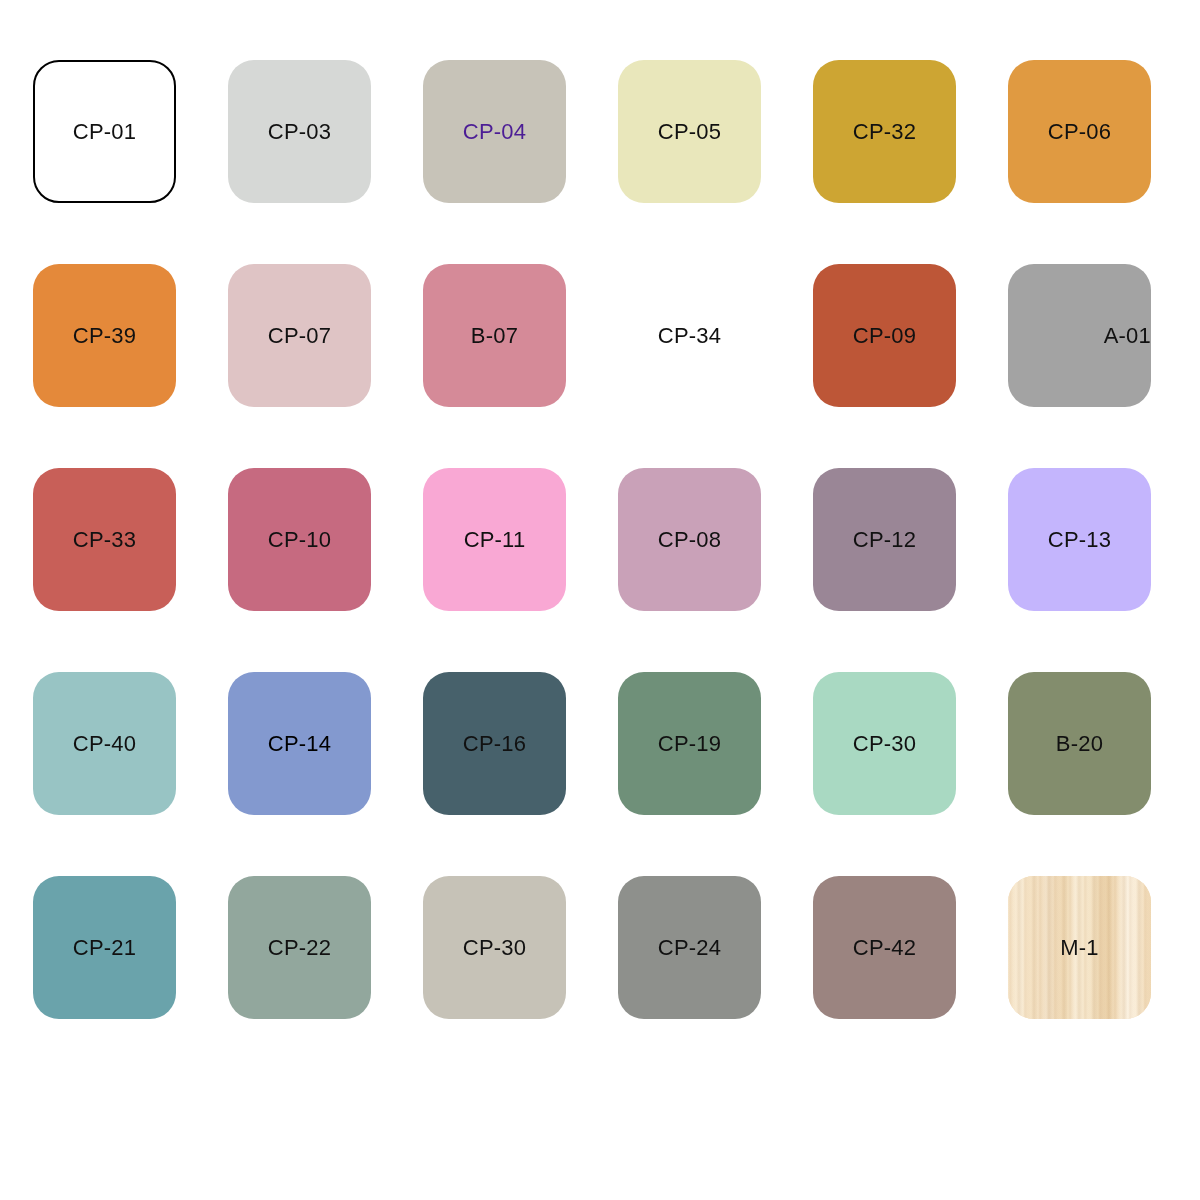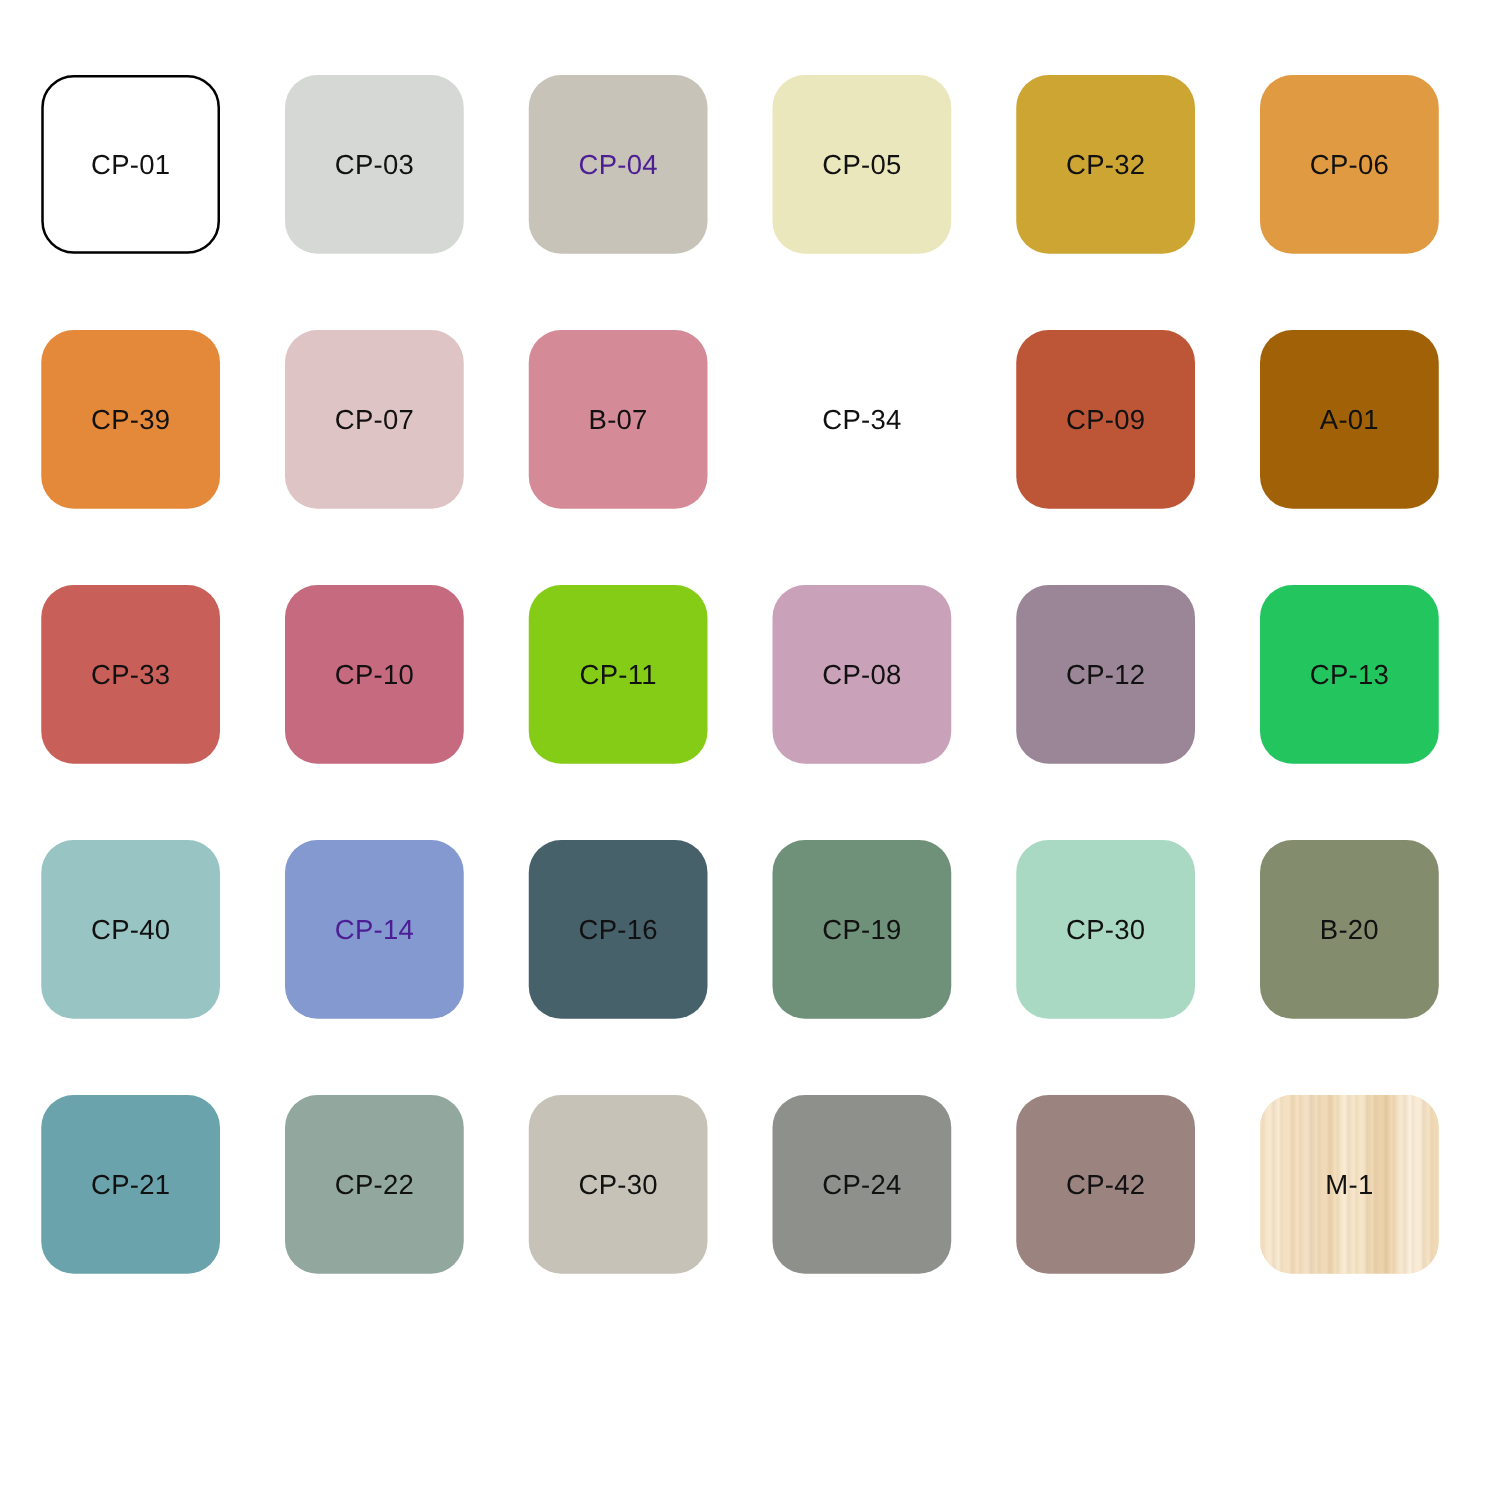--- a/index.html
+++ b/index.html
@@ -129,46 +129,46 @@
       </div>
       <div class="swatch" style="background-color: rgb(213, 138, 152);">
         <span class="swatch-label" style="color: rgb(17, 17, 17);">B-07</span>
       </div>
       <div class="swatch">
         <span class="swatch-label" style="color: rgb(17, 17, 17);">CP-34</span>
       </div>
       <div class="swatch" style="background-color: rgb(189, 86, 55);">
         <span class="swatch-label" style="color: rgb(17, 17, 17);">CP-09</span>
       </div>
-      <div class="swatch" style="background-color: #a16207;">
+      <div class="swatch" style="background-color: #a3a3a3; justify-content: flex-end;">
         <span class="swatch-label" style="color: rgb(17, 17, 17);">A-01</span>
       </div>
       <div class="swatch" style="background-color: rgb(200, 95, 88);">
         <span class="swatch-label" style="color: rgb(17, 17, 17);">CP-33</span>
       </div>
       <div class="swatch" style="background-color: rgb(198, 106, 128);">
         <span class="swatch-label" style="color: rgb(17, 17, 17);">CP-10</span>
       </div>
-      <div class="swatch" style="background-color: #84cc16;">
+      <div class="swatch" style="background-color: #f9a8d4;">
         <span class="swatch-label" style="color: rgb(17, 17, 17);">CP-11</span>
       </div>
       <div class="swatch" style="background-color: rgb(201, 161, 184);">
         <span class="swatch-label" style="color: rgb(17, 17, 17);">CP-08</span>
       </div>
       <div class="swatch" style="background-color: rgb(154, 134, 150);">
         <span class="swatch-label" style="color: rgb(17, 17, 17);">CP-12</span>
       </div>
-      <div class="swatch" style="background-color: #22c55e;">
+      <div class="swatch" style="background-color: #c4b5fd;">
         <span class="swatch-label" style="color: rgb(17, 17, 17);">CP-13</span>
       </div>
       <div class="swatch" style="background-color: rgb(152, 196, 196);">
         <span class="swatch-label" style="color: rgb(17, 17, 17);">CP-40</span>
       </div>
       <div class="swatch" style="background-color: rgb(131, 153, 207);">
-        <span class="swatch-label" style="color: #4c1d95;">CP-14</span>
+        <span class="swatch-label" style="color: #000000;">CP-14</span>
       </div>
       <div class="swatch" style="background-color: rgb(71, 97, 107);">
         <span class="swatch-label" style="color: rgb(17, 17, 17);">CP-16</span>
       </div>
       <div class="swatch" style="background-color: rgb(111, 144, 121);">
         <span class="swatch-label" style="color: rgb(17, 17, 17);">CP-19</span>
       </div>
       <div class="swatch" style="background-color: rgb(169, 217, 194);">
         <span class="swatch-label" style="color: rgb(17, 17, 17);">CP-30</span>
       </div>

